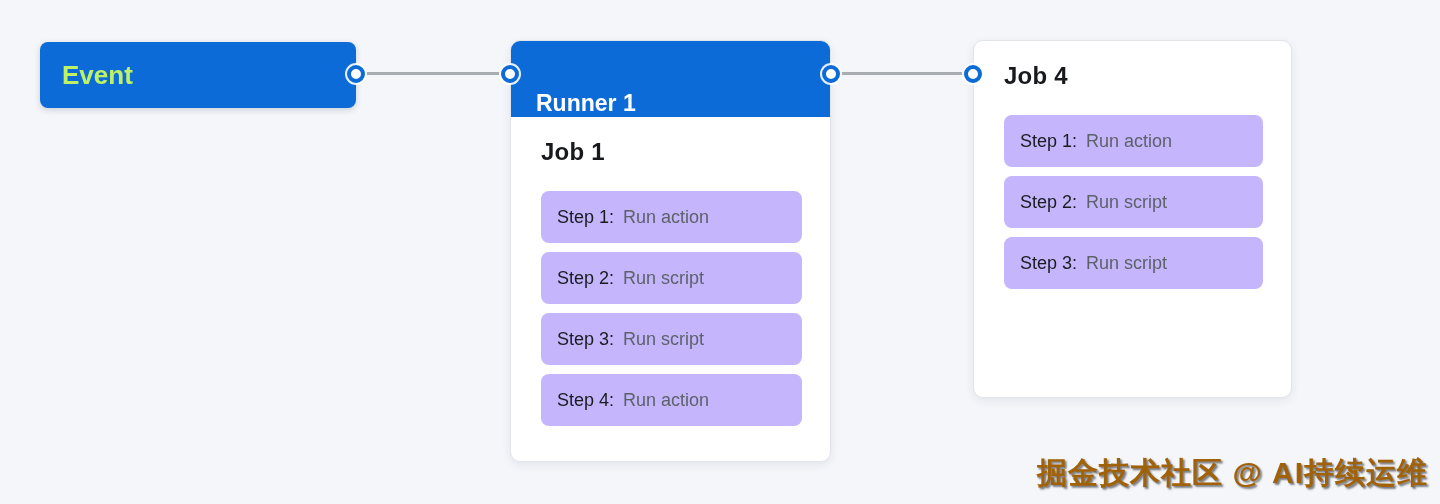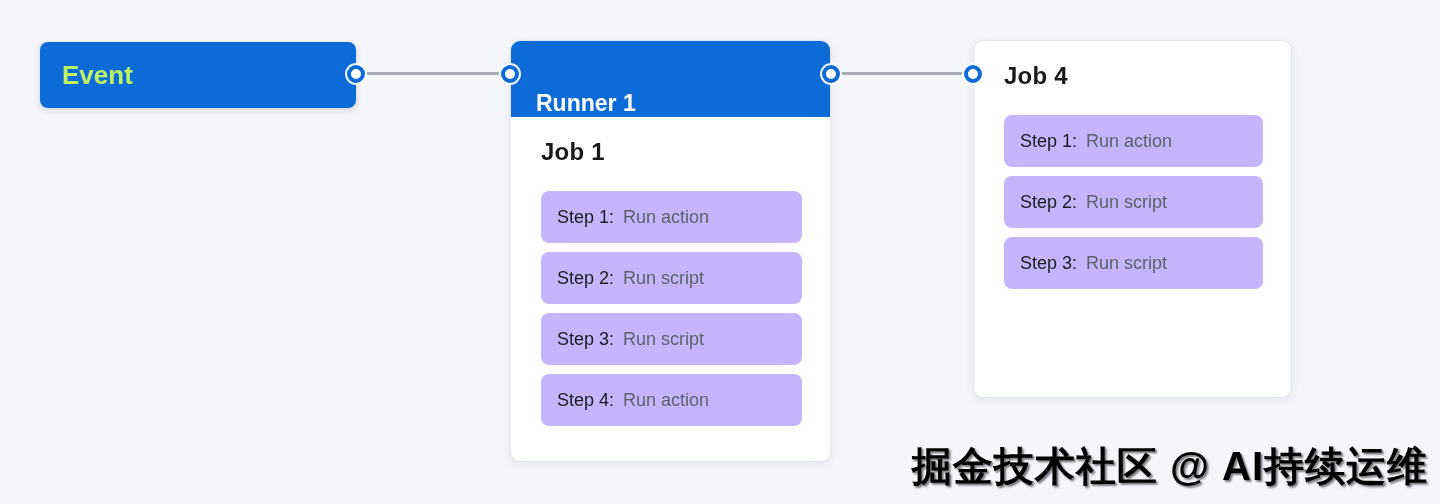--- a/index.html
+++ b/index.html
@@ -110,23 +110,23 @@
   .step-action {
     color: #5d6269;
     margin-left: 9px;
     text-align: right;
   }
   
   .watermark {
     position: absolute;
     right: 12px;
     bottom: 10px;
-    font-size: 40px;
+    font-size: 30px;
     font-weight: bold;
-    color: #000000;
+    color: #a16207;
     text-shadow: 2px 2px 2px rgba(110,112,118,0.85), 1px 1px 1px rgba(140,142,148,0.6);
     z-index: 4;
     letter-spacing: 1px;
   }
 </style>
 </head>
 <body>
 
 <div class="canvas">
 

